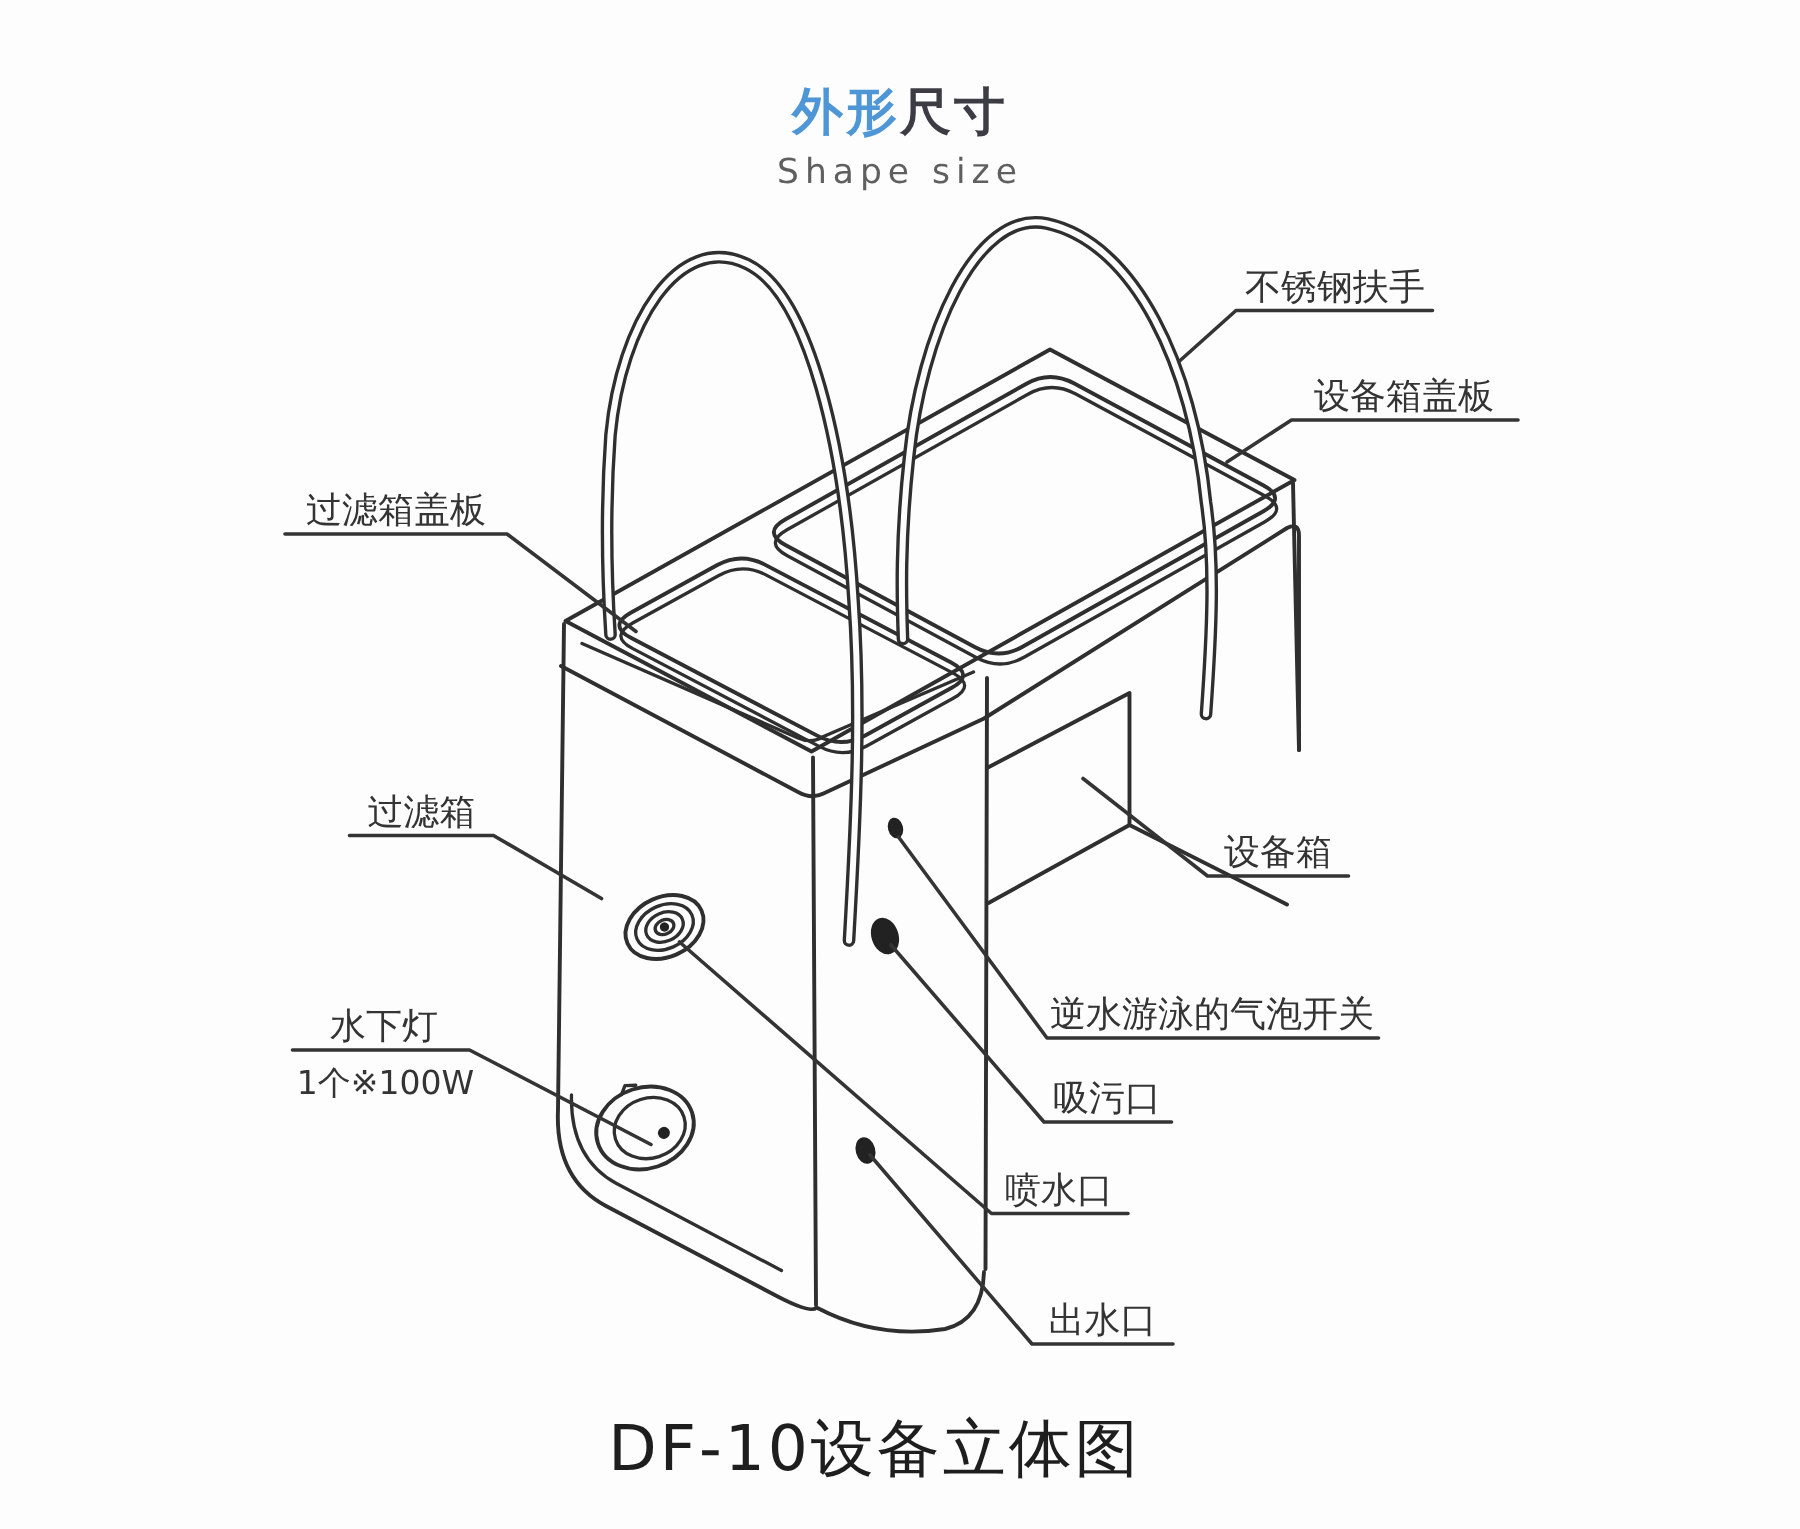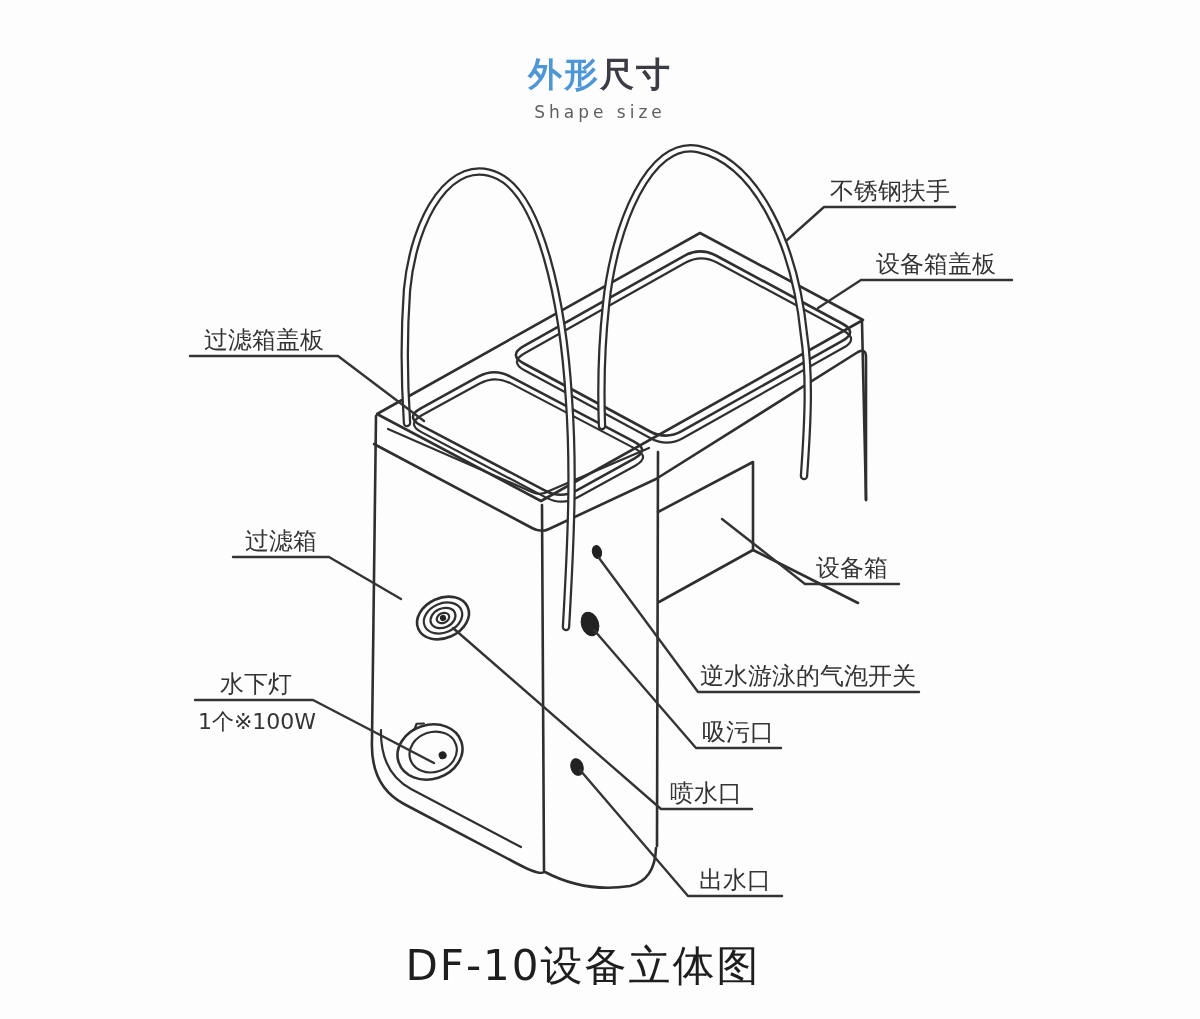--- a/index.html
+++ b/index.html
@@ -2,21 +2,21 @@
 <html><head>
 <meta charset="utf-8">
 <style>
   html,body{margin:0;padding:0;background:#ffffff;}
   .page{position:relative;width:1200px;height:1019px;background:#fdfdfd;overflow:hidden;
         font-family:"DejaVu Sans","Liberation Sans",sans-serif;}
   .title{position:absolute;top:52px;left:600px;transform:translateX(-50%);
          font-size:34px;font-weight:700;letter-spacing:2px;color:#3c3c44;white-space:nowrap;}
   .title .accent{color:#4e96d6;}
   .subtitle{position:absolute;top:102px;left:600px;transform:translateX(-50%);
-            font-size:17px;letter-spacing:4px;color:#5f5f5f;white-space:nowrap;}
+            font-size:23px;letter-spacing:4px;color:#5f5f5f;white-space:nowrap;}
   .caption{position:absolute;top:938px;left:583px;transform:translateX(-50%);
            font-size:42px;letter-spacing:2px;color:#1e1e1e;white-space:nowrap;}
   svg{position:absolute;top:0;left:0;}
   .ink{stroke:#2f2f2f;fill:none;stroke-linecap:round;stroke-linejoin:round;}
   .w2{stroke-width:2.6;}
   .w2t{stroke-width:2.2;}
   .tube-out{stroke:#2f2f2f;fill:none;stroke-width:8.5;stroke-linecap:round;}
   .tube-in{stroke:#fdfdfd;fill:none;stroke-width:4;stroke-linecap:round;}
   .leader{stroke:#343434;stroke-width:2.4;fill:none;stroke-linecap:round;stroke-linejoin:round;}
   .lbl{fill:#343434;font-size:24px;font-family:"DejaVu Sans","Liberation Sans",sans-serif;}

